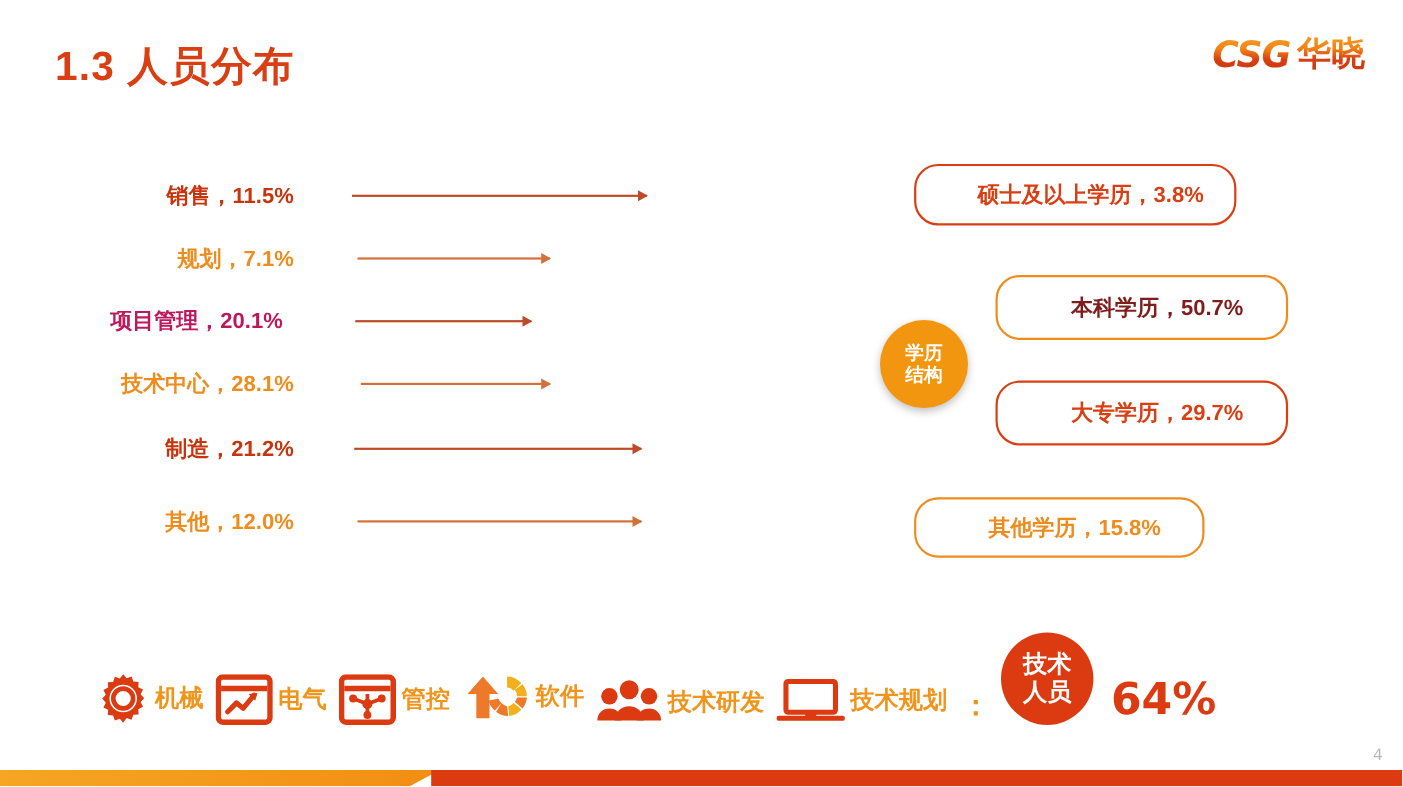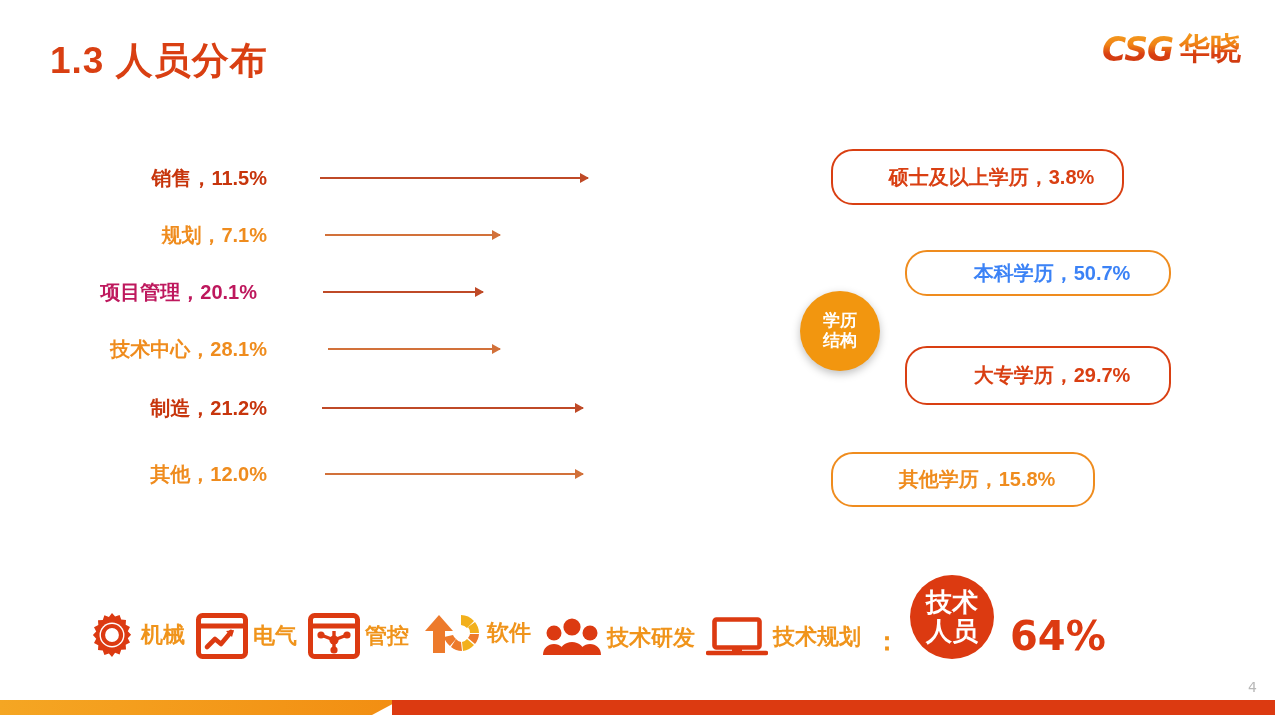--- a/index.html
+++ b/index.html
@@ -92,21 +92,21 @@
   .bi{display:flex;align-items:center;}
   .bi .ic{display:flex;align-items:center;justify-content:center;margin-right:5px;}
   .bi .tx{
     font-size:22px;font-weight:bold;color:#F0941B;
     margin-right:11px;white-space:nowrap;
   }
   .colon{font-size:26px;font-weight:bold;color:#F0941B;margin:0 4px 0 2px;}
   .tech-circle{
     width:84px;height:84px;border-radius:50%;background:#DC3A11;
     display:flex;flex-direction:column;align-items:center;justify-content:center;
-    color:#fff;font-weight:bold;font-size:26px;line-height:1.12;
+    color:#fff;font-weight:bold;font-size:22px;line-height:1.12;
     margin-left:6px;
   }
   .tech-pct{
     font-size:40px;font-weight:bold;color:#DC3A11;margin-left:16px;
     font-family:"DejaVu Sans",sans-serif;
   }
 
   
   .footer-bar{position:absolute;left:0;bottom:0;width:1275px;height:15px;overflow:hidden;}
   .fb-orange{
@@ -172,21 +172,21 @@
   </div>
 
 
   <div class="edu-circle">
     <span>学历</span>
     <span>结构</span>
   </div>
 
   <div class="edu-box" style="left:831px;top:149px;width:293px;height:56px;border-color:#D93F12;color:#D93F12;">硕士及以上学历，3.8%</div>
 
-  <div class="edu-box" style="left:905px;top:250px;width:266px;height:46px;border-color:#EF8C1E;color:#3b82f6;">本科学历，50.7%</div>
+  <div class="edu-box" style="left:905px;top:250px;width:266px;height:59px;border-color:#EF8C1E;color:#7f1d1d;">本科学历，50.7%</div>
 
   <div class="edu-box" style="left:905px;top:346px;width:266px;height:59px;border-color:#D93F12;color:#D93F12;">大专学历，29.7%</div>
 
   <div class="edu-box" style="left:831px;top:452px;width:264px;height:55px;border-color:#EF8C1E;color:#EF8C1E;">其他学历，15.8%</div>
 
   <div class="bottom-row">
 
     <div class="bi">
       <span class="ic">
         <svg width="48" height="48" viewBox="0 0 48 48">

